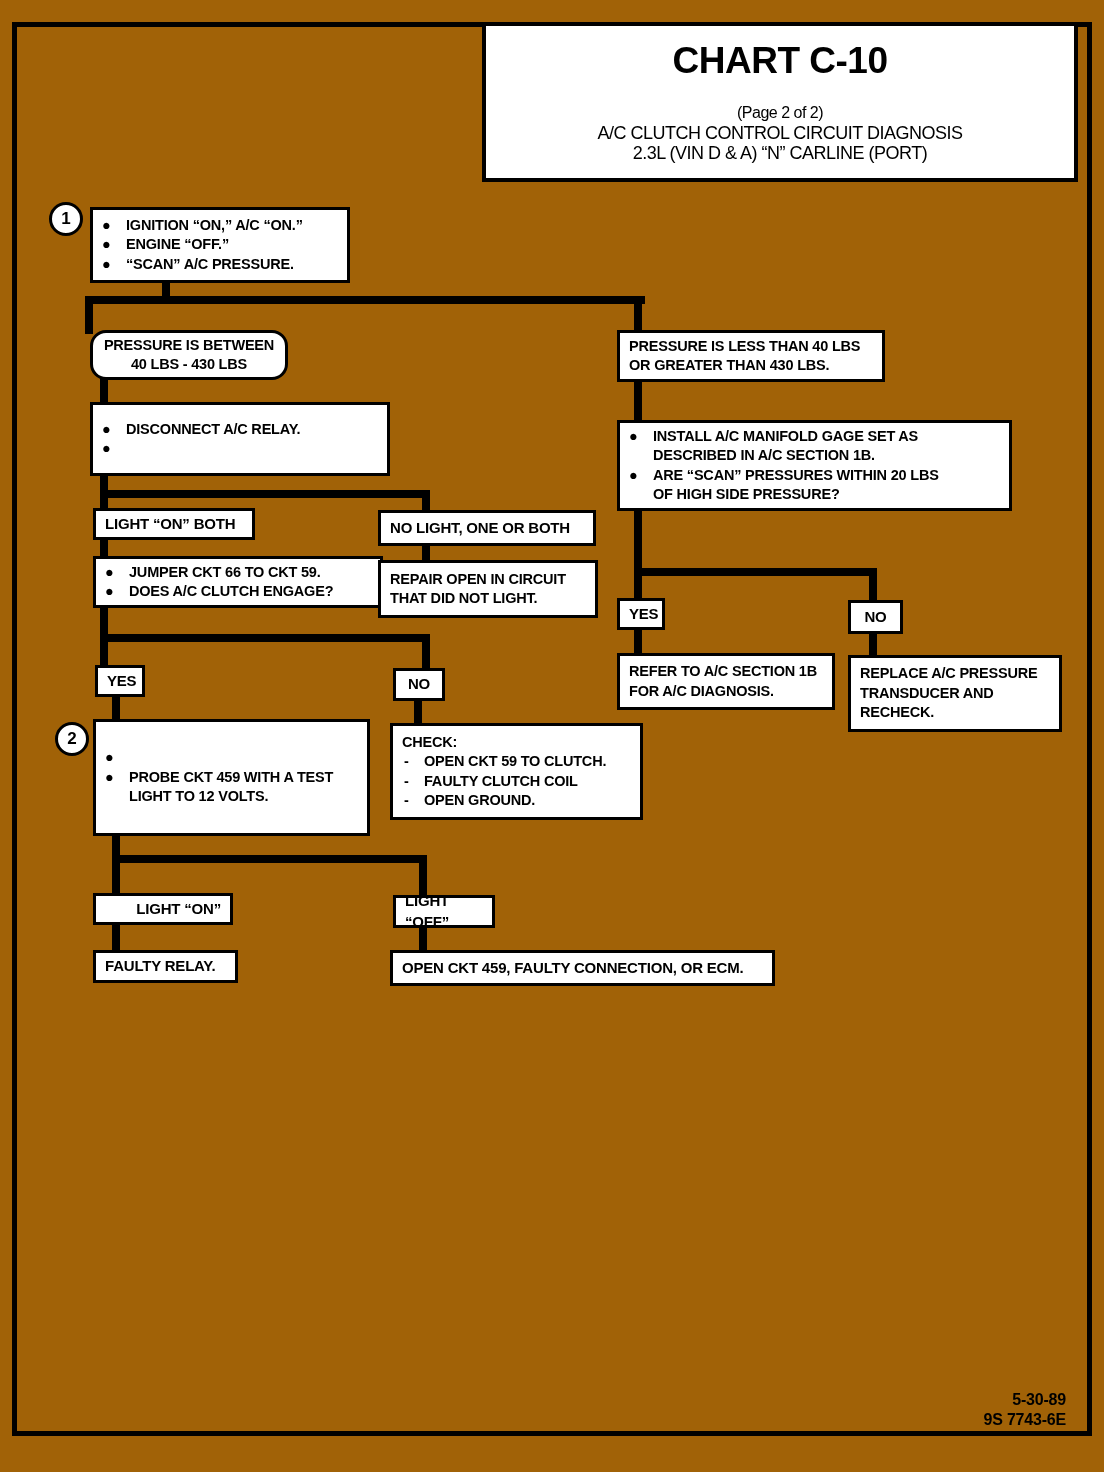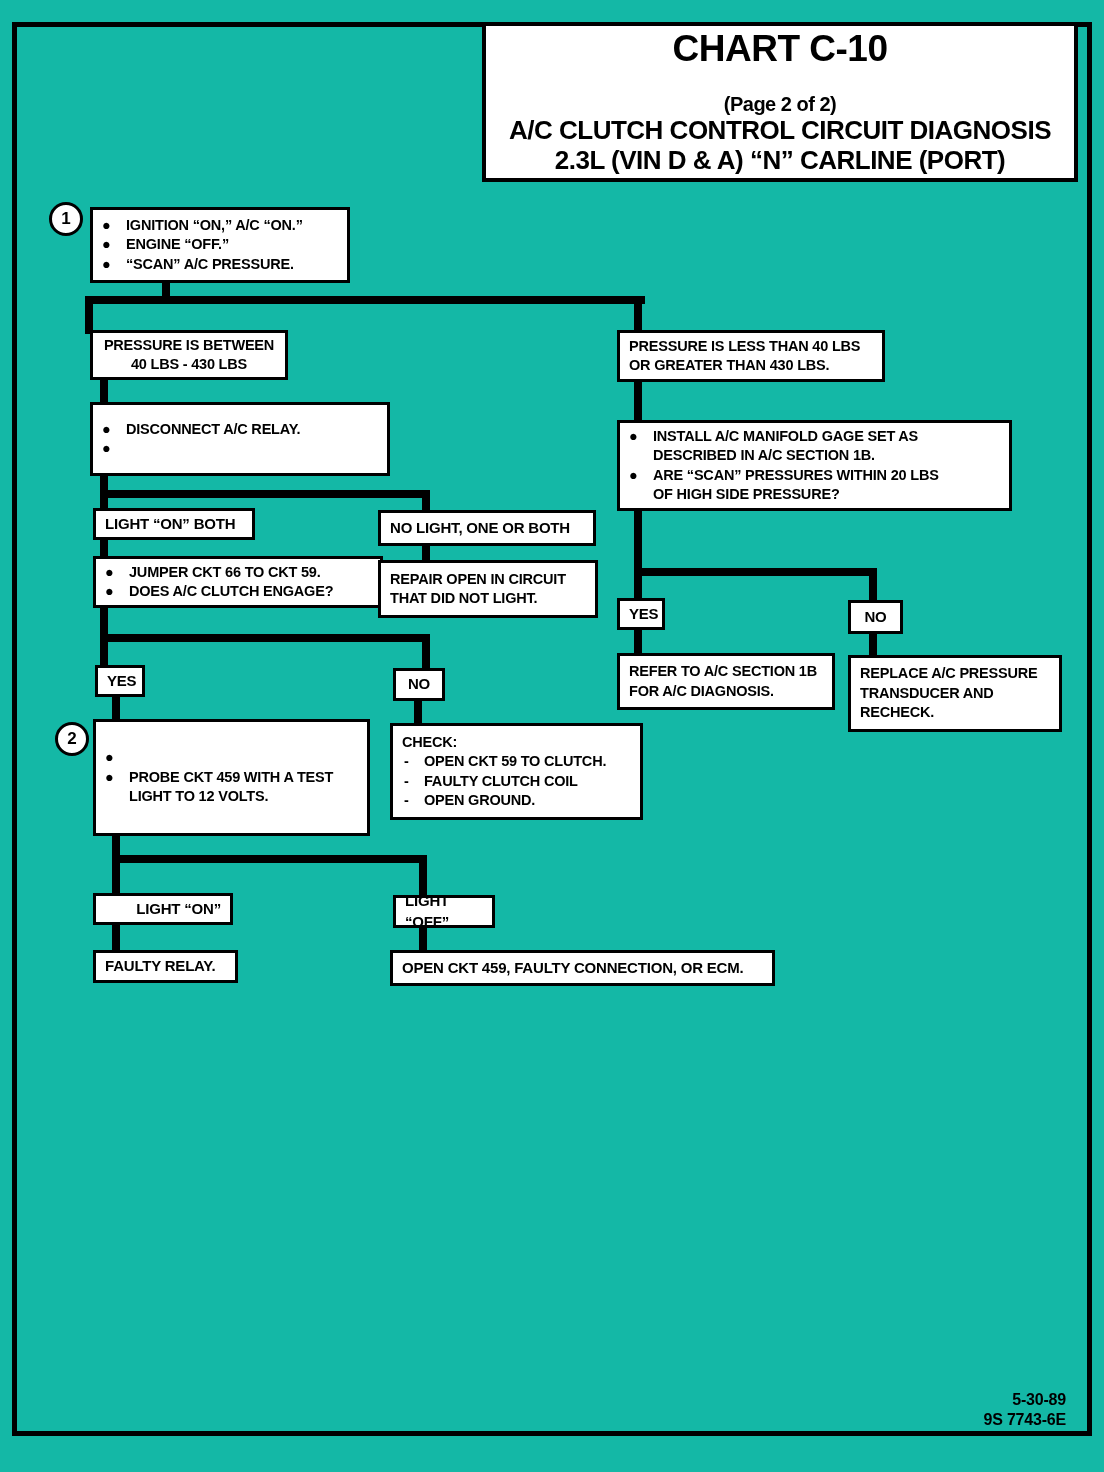--- a/index.html
+++ b/index.html
@@ -1,40 +1,40 @@
 <!DOCTYPE html>
 <html><head>
 <meta charset="utf-8">
 <style>
   html,body { margin:0; padding:0; background:#e8e8e8; }
   #page {
-    position:relative; width:1104px; height:1472px; background:#14b8a6;
+    position:relative; width:1104px; height:1472px; background:#a16207;
     font-family:"Liberation Sans", sans-serif; color:#000; overflow:hidden;
     margin:0 auto;
   }
   #page * { box-sizing:border-box; }
   .page-border {
     position:absolute; left:12px; top:22px; width:1080px; height:1414px;
     border:5px solid #000;
   }
   .title-box {
     position:absolute; left:482px; top:22px; width:596px; height:160px;
     border:4px solid #000; background:#fff; text-align:center;
     display:flex; flex-direction:column; justify-content:center;
     letter-spacing:-0.5px;
   }
   .title-main  { font-size:37px; font-weight:bold; line-height:1.15; }
-  .title-sub   { font-size:20px; font-weight:bold; line-height:1.15; margin-top:22px; }
-  .title-line  { font-size:26px; font-weight:bold; line-height:1.15; }
+  .title-sub   { font-size:16px; font-weight:normal; line-height:1.15; margin-top:22px; }
+  .title-line  { font-size:18px; font-weight:normal; line-height:1.15; }
   .node {
     position:absolute; border:3px solid #000; background:#fff;
     font-weight:bold; font-size:14.5px; line-height:1.34;
     padding:6px 9px; letter-spacing:-0.2px;
   }
-  .node.center { display:flex; flex-direction:column; justify-content:center; text-align:center; }
+  .node.center { display:flex; flex-direction:column; justify-content:center; text-align:center;border-radius:16px; }
   .node.vcenter { display:flex; flex-direction:column; justify-content:center; }
   .node.small { display:flex; align-items:center; padding:3px 9px; font-size:15px; }
   .li { display:flex; }
   .li .m { flex:0 0 24px; }
   .li .t { flex:1 1 auto; }
   .dash .m { flex:0 0 20px; margin-left:2px; }
   .conn { position:absolute; background:#000; }
   .circle {
     position:absolute; width:34px; height:34px; border:3px solid #000;
     border-radius:50%; background:#fff; display:flex; align-items:center;

